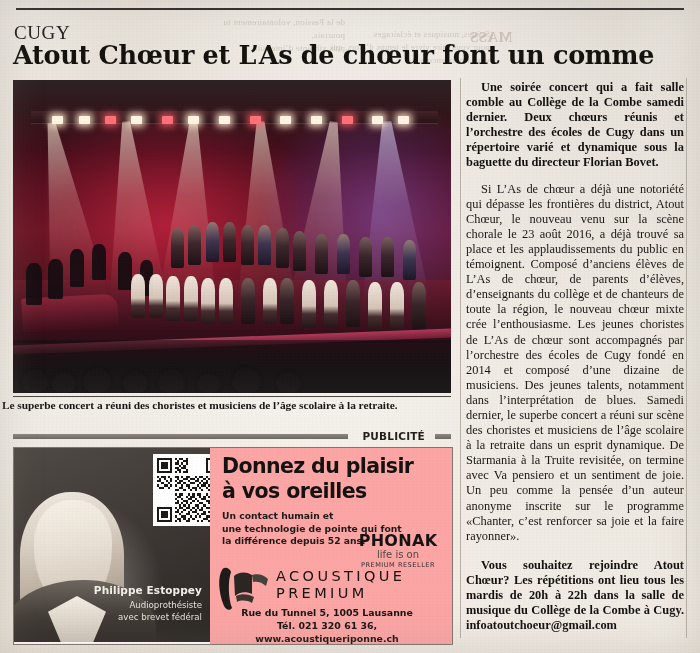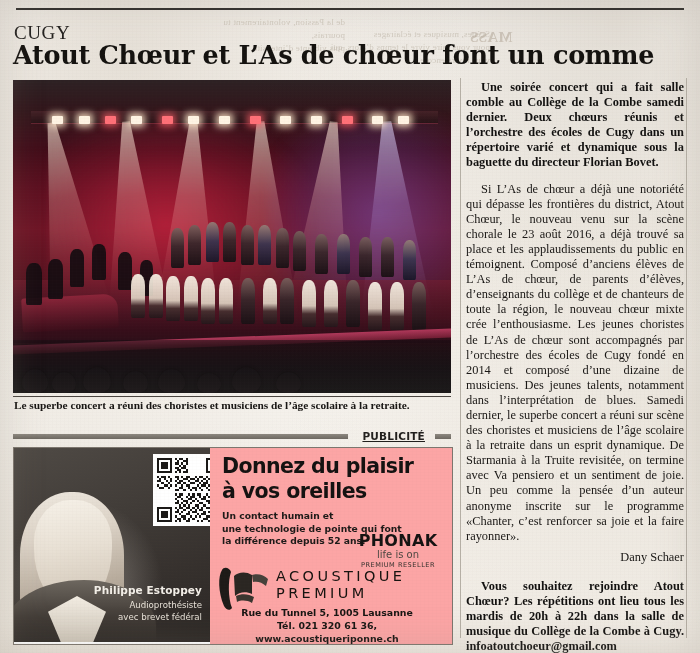--- a/index.html
+++ b/index.html
@@ -187,21 +187,21 @@
     background-size: 2px 2px;
   }
 
   
   #caption-rule {
     position: absolute; left: 13px; top: 396px;
     width: 438px; height: 1px; background: #4a4540;
   }
   #caption {
     position: absolute;
-    left: 14px; top: 399px;
+    left: 2px; top: 399px;
     width: 438px;
     font-family: "Liberation Serif", serif;
     font-weight: bold;
     font-size: 11.4px;
     color: #181614;
     letter-spacing: -0.05px;
   }
 
   
   #pub-bar {
@@ -214,21 +214,20 @@
     width: 335px; height: 5px;
     background: linear-gradient(180deg, #8d8880, #6d6861);
   }
   #pub-bar .pub-label {
     position: absolute; right: 26px; top: 0;
     font-family: "DejaVu Sans", sans-serif;
     font-weight: bold;
     font-size: 10.5px;
     letter-spacing: 0.2px;
     color: #211f1d;
-    text-decoration: underline;
   }
   #pub-bar .rule-right {
     position: absolute; right: 0; top: 4px;
     width: 16px; height: 5px;
     background: linear-gradient(180deg, #8d8880, #6d6861);
   }
 
   
   #ad {
     position: absolute;
@@ -779,19 +778,18 @@
 Tél. 021 320 61 36, www.acoustiqueriponne.ch</div>
     </div>
   </div>
 
   <div id="col-divider"></div>
   <div id="col-divider-right"></div>
 
   <div id="article">
     <p class="lead">Une soirée concert qui a fait salle comble au Collège de la Combe samedi dernier. Deux chœurs réunis et l’orchestre des écoles de Cugy dans un répertoire varié et dynamique sous la baguette du directeur Florian Bovet.</p>
     <p class="body-p">Si L’As de chœur a déjà une notoriété qui dépasse les frontières du district, Atout Chœur, le nouveau venu sur la scène chorale le 23 août 2016, a déjà trouvé sa place et les applaudissements du public en témoignent. Composé d’anciens élèves de L’As de chœur, de parents d’élèves, d’enseignants du collège et de chanteurs de toute la région, le nouveau chœur mixte crée l’enthousiasme. Les jeunes choristes de L’As de chœur sont accompagnés par l’orchestre des écoles de Cugy fondé en 2014 et composé d’une dizaine de musiciens. Des jeunes talents, notamment dans l’interprétation de blues. Samedi dernier, le superbe concert a réuni sur scène des choristes et musiciens de l’âge scolaire à la retraite dans un esprit dynamique. De Starmania à la Truite revisitée, on termine avec Va pensiero et un sentiment de joie. Un peu comme la pensée d’un auteur anonyme inscrite sur le programme «Chanter, c’est renforcer sa joie et la faire rayonner».</p>
-    <p class="byline">Dany Schaer</p>
     <p class="tail">Vous souhaitez rejoindre Atout Chœur? Les répétitions ont lieu tous les mardis de 20h à 22h dans la salle de musique du Collège de la Combe à Cugy. infoatoutchoeur@gmail.com</p>
   </div>
 
   <div id="paper-grain"></div>
   <div id="scan-vignette"></div>
 </div>
 
 </body></html>

